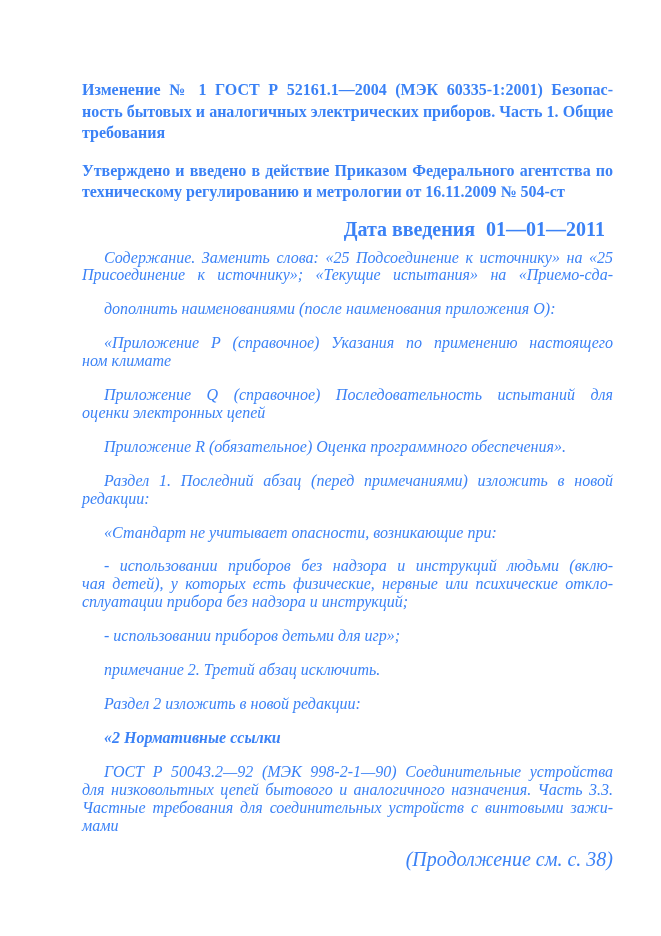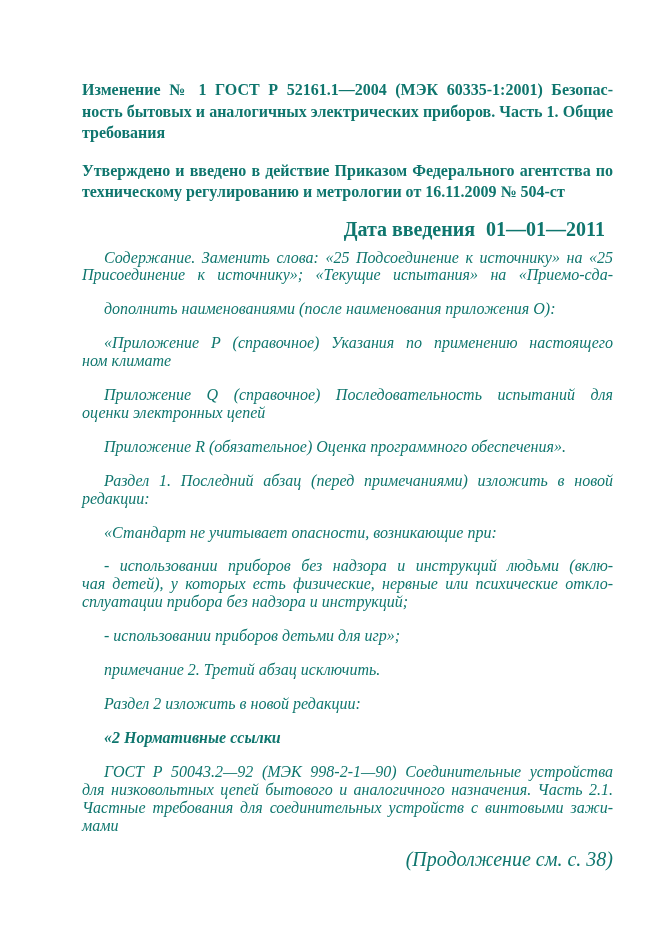--- a/index.html
+++ b/index.html
@@ -1,21 +1,21 @@
 <!DOCTYPE html>
 <html><head>
 <meta charset="utf-8">
 <style>
   html, body { margin: 0; padding: 0; }
   .page {
     position: relative;
     width: 661px;
     height: 936px;
     background: #ffffff;
-    color: #0f766e;
+    color: #3b82f6;
     font-family: "Liberation Serif", "DejaVu Serif", serif;
     overflow: hidden;
   }
   .content {
     position: absolute;
     left: 82px;
     top: 79px;
     width: 531px;
   }
   .par { margin: 0; padding: 0; }
@@ -121,21 +121,21 @@
         </p>
         <div class="ln ind last">Раздел 2 изложить в новой редакции:</div>
       <p></p>
       <p class="par">
         </p>
         <div class="ln ind last b">«2 Нормативные ссылки</div>
       <p></p>
       <p class="par">
         </p>
         <div class="ln ind">ГОСТ Р 50043.2—92 (МЭК 998-2-1—90) Соединительные устройства</div>
-        <div class="ln">для низковольтных цепей бытового и аналогичного назначения. Часть 2.1.</div>
+        <div class="ln">для низковольтных цепей бытового и аналогичного назначения. Часть 3.3.</div>
         <div class="ln">Частные требования для соединительных устройств с винтовыми зажи-</div>
         <div class="ln last">мами</div>
       <p></p>
     </div>
 
     <div class="note">(Продолжение см. с. 38)</div>
 
   </div>
 </div>
 

